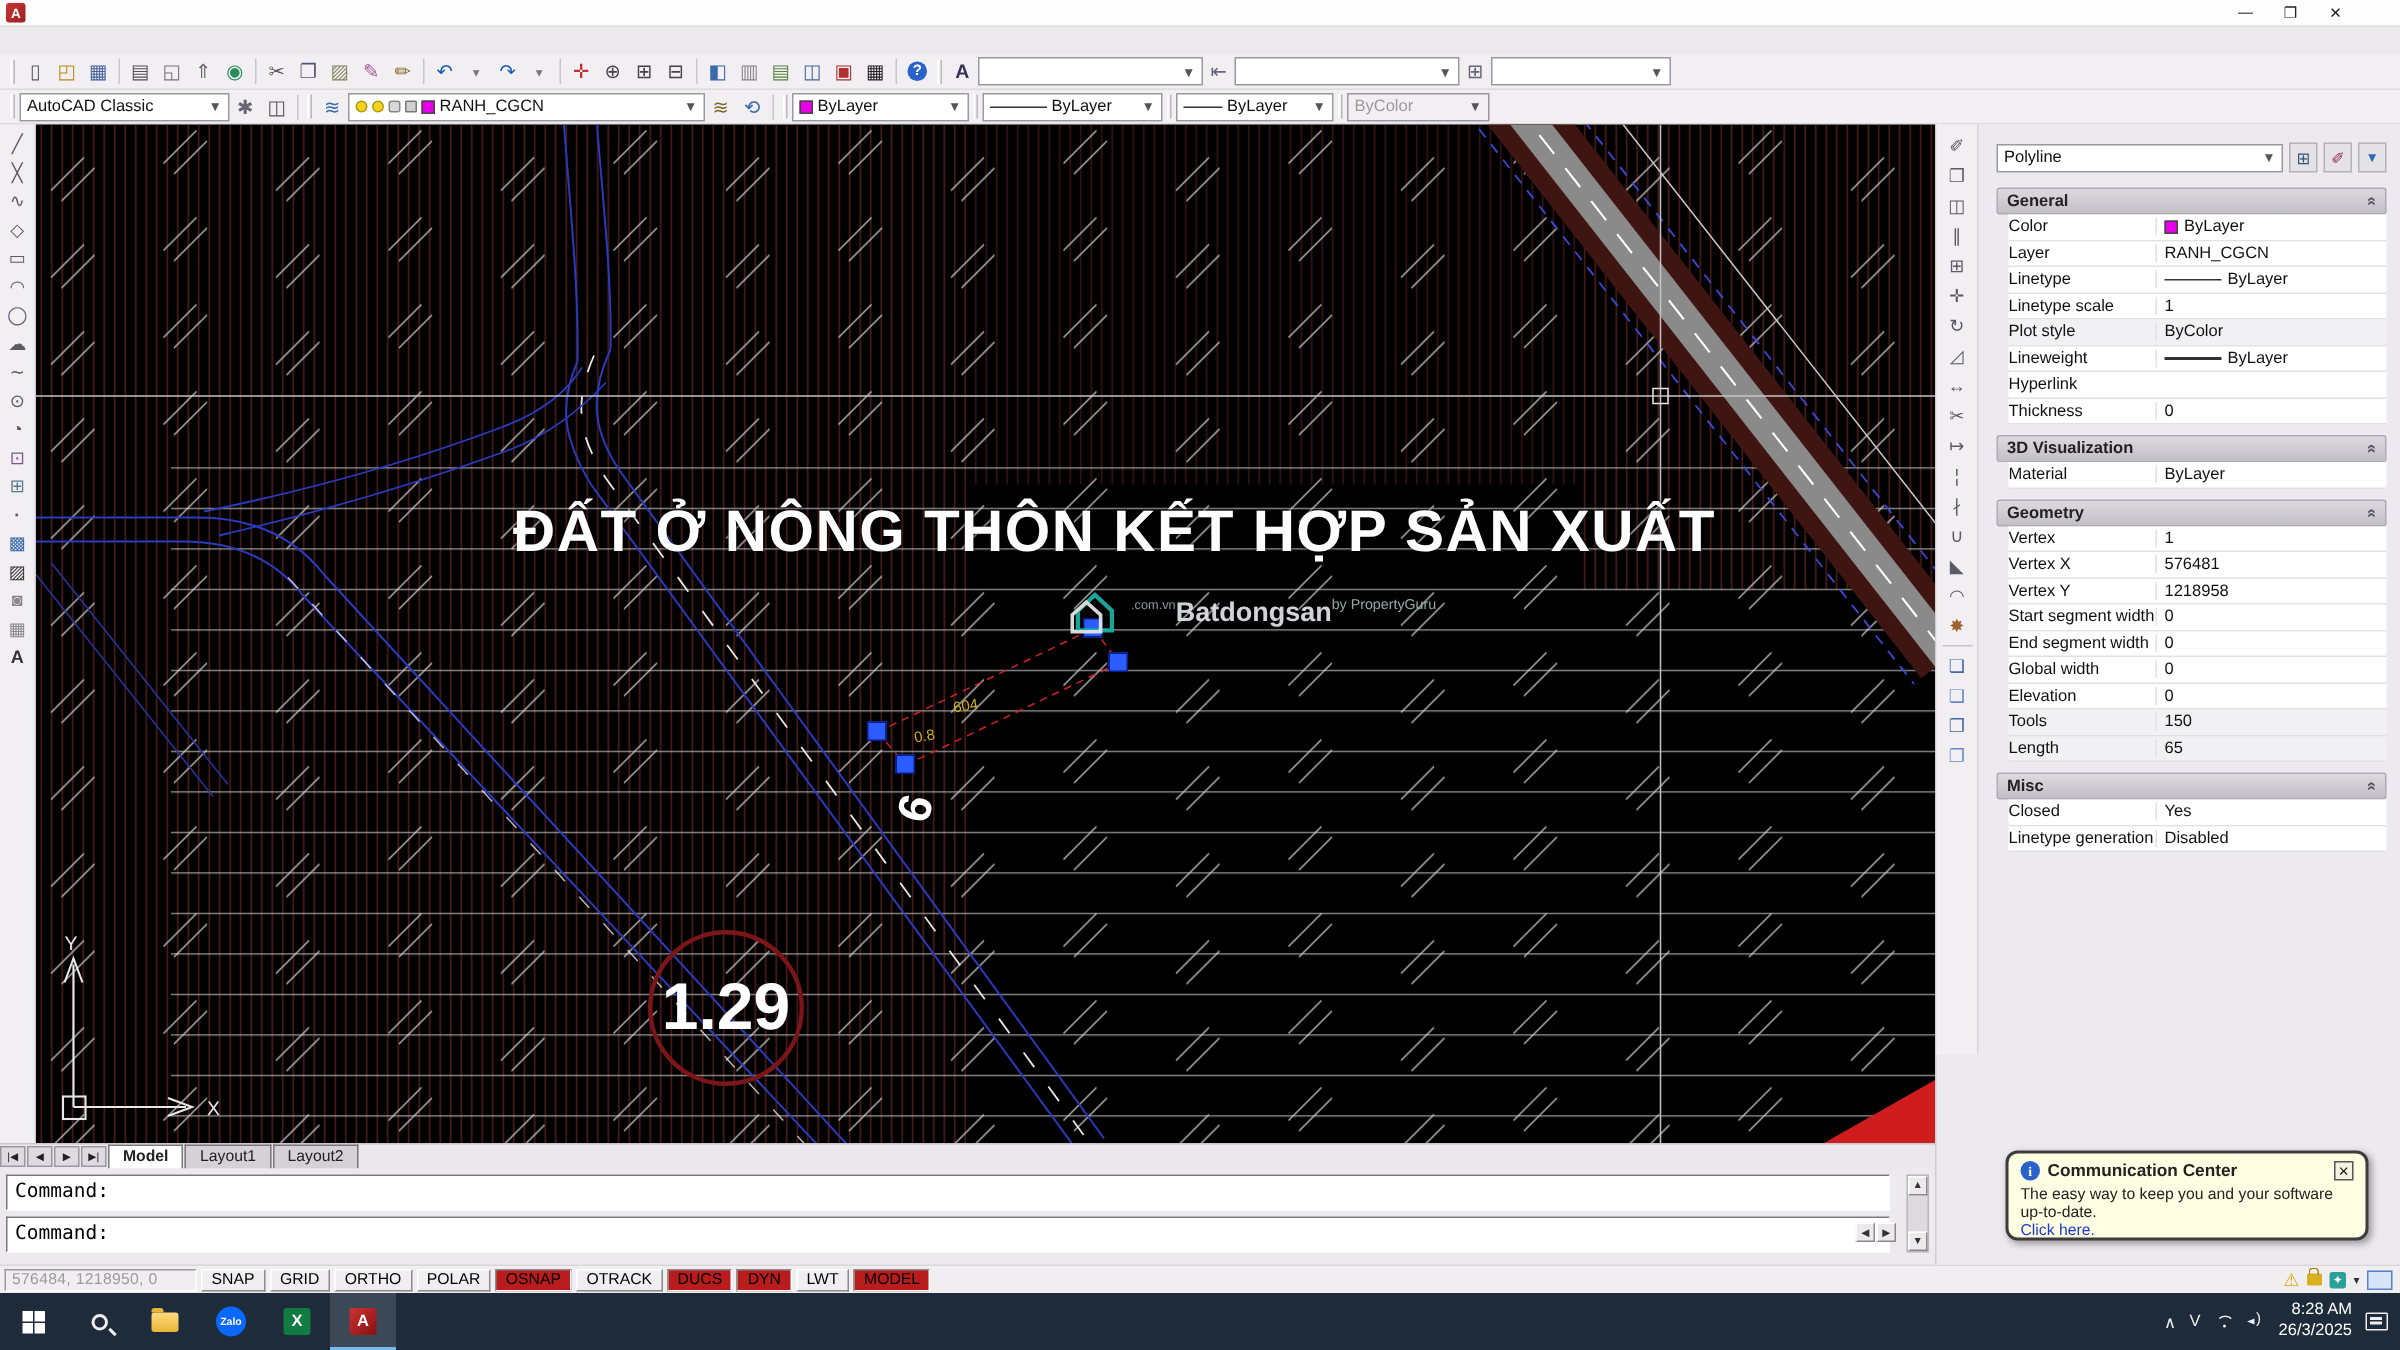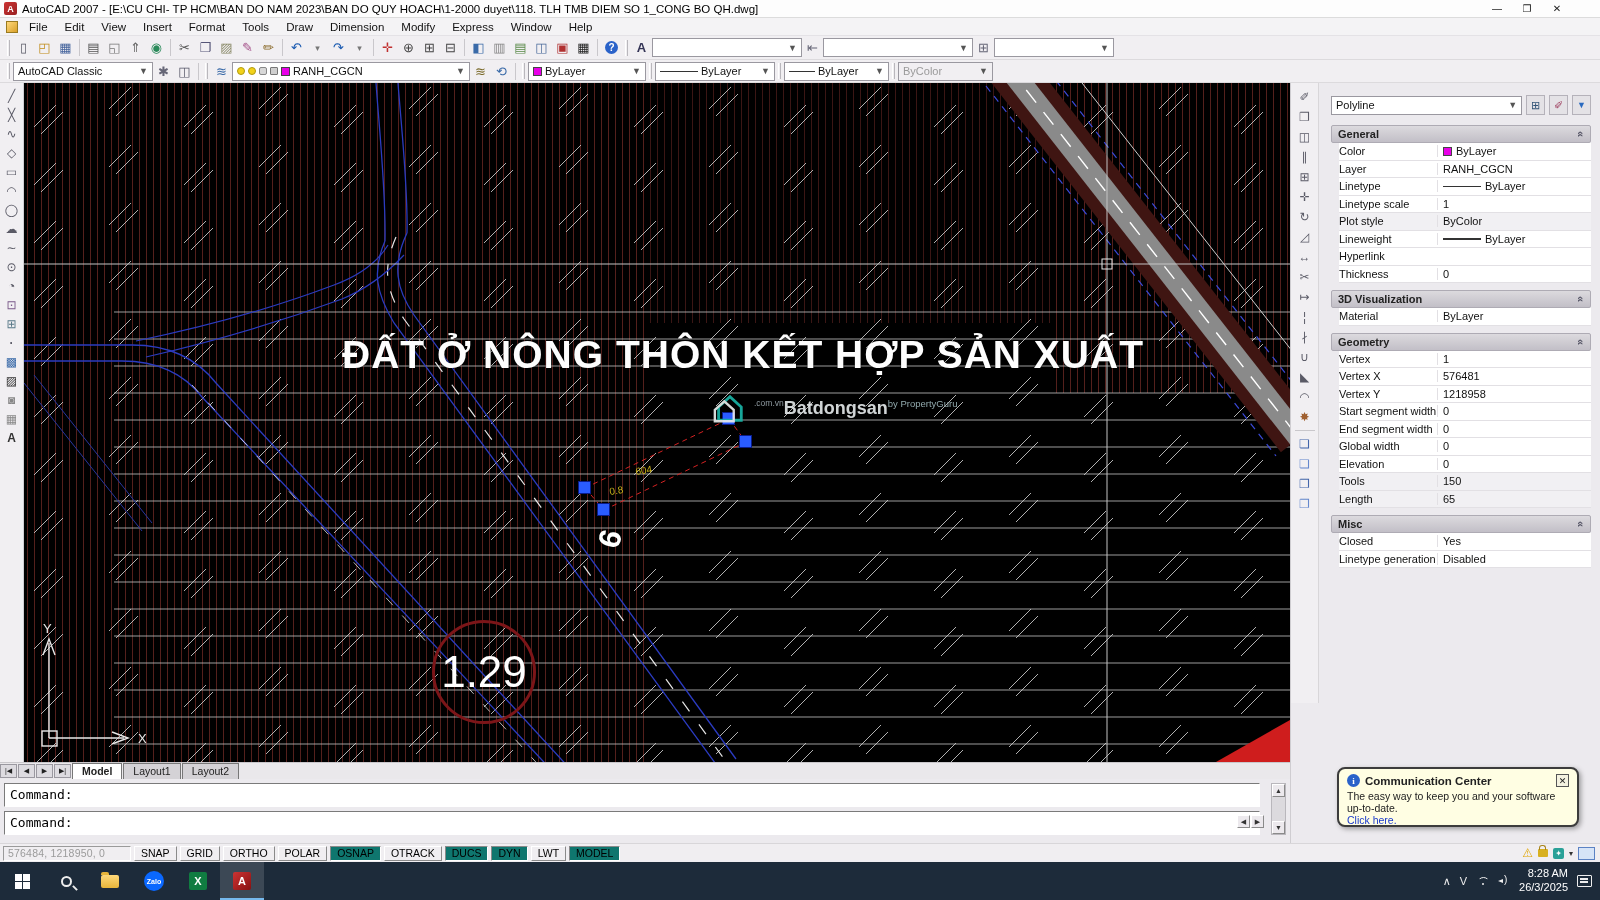--- a/index.html
+++ b/index.html
@@ -81,21 +81,21 @@
 .d-ell::before{content:"⊙"}.d-ellarc::before{content:"◔"}.d-ins::before{content:"⊡";color:#7a5a8a}
 .d-blk::before{content:"⊞";color:#5a7a8a}.d-pt::before{content:"·";font-weight:bold}
 .d-hatch::before{content:"▩";color:#3a6aa8}.d-grad::before{content:"▨";color:#333}
 .d-reg::before{content:"◙";color:#888}.d-tbl::before{content:"▦";color:#888}
 .d-mtext::before{content:"A";font-weight:bold;color:#333}
 
 
 .drawing{left:24px;top:83px;width:1266px;height:679px;background:#000;overflow:hidden}
 .drawing svg.map{position:absolute;left:0;top:0}
 .zone-label{position:absolute;left:318px;top:250px;color:#fdfdfd;font-size:39px;font-weight:bold;letter-spacing:1px;white-space:nowrap;text-shadow:0 0 2px #000}
-.parcel-circle{position:absolute;left:408px;top:537px;width:104px;height:104px;border:3px solid #7c1518;border-radius:50%;display:flex;align-items:center;justify-content:center;color:#fff;font-size:44px;font-weight:normal}
+.parcel-circle{position:absolute;left:408px;top:537px;width:104px;height:104px;border:3px solid #7c1518;border-radius:50%;display:flex;align-items:center;justify-content:center;color:#fff;font-size:44px;font-weight:bold}
 .road-num{position:absolute;left:578px;top:438px;color:#fff;font-size:31px;font-weight:bold;transform:rotate(-74deg)}
 .gripbox{position:absolute;width:13px;height:13px;background:#2a5cff;border:1px solid #0a1c8a}
 .watermark{position:absolute;left:688px;top:308px;display:flex;gap:8px;align-items:center;opacity:.92}
 .wm-text{display:flex;flex-direction:row;line-height:1.05}
 .wm-domain{font-size:8.5px;color:#9aa6ad;text-align:right}
 .wm-brand{font-size:18px;font-weight:bold;color:#e2e6e8}
 .wm-byline{font-size:9.5px;color:#9fb9bd}
 
 
 .tabs{left:0;top:762px;width:1290px;height:17px;background:#eae8eb;display:flex;align-items:flex-end;font-size:10.5px;gap:1px;border-top:1px solid #c9c7cb}
@@ -107,21 +107,21 @@
 .cmdwin{left:0;top:779px;width:1290px;height:64px;background:#eceaee}
 .cmdline{position:absolute;left:4px;width:1256px;height:24px;background:#fff;border:1px solid;border-color:#7a7a7a #fff #fff #7a7a7a;font-family:"DejaVu Sans Mono",monospace;font-size:13px;color:#000;padding:3px 5px}
 .vscroll{position:absolute;right:4px;top:4px;width:15px;height:52px;background:#dcdade;border:1px solid #b9b7bc;display:flex;flex-direction:column;justify-content:space-between;align-items:center}
 .scrbtn{width:13px;height:13px;background:#ece9ed;border:1px solid;border-color:#fff #8a8a8a #8a8a8a #fff;font-size:7px;display:flex;align-items:center;justify-content:center;color:#333}
 .hscroll{position:absolute;right:26px;top:36px;display:flex;gap:1px}
 
 
 .statusbar{left:0;top:843px;width:1600px;height:19px;background:#f0eef1;border-top:1px solid #d8d6d9;display:flex;align-items:center;font-size:10.5px;padding-left:3px;gap:3px}
 .coords{width:128px;height:15px;border:1px solid;border-color:#9a9a9a #fff #fff #9a9a9a;color:#9b9b9b;display:flex;align-items:center;padding-left:4px;letter-spacing:.2px;background:#f0eef1}
 .sbtn{height:15px;padding:0 6px;display:flex;align-items:center;border:1px solid;border-color:#fff #8a8a8a #8a8a8a #fff;background:#f0eef1;color:#000}
-.sbtn.pressed{border-color:#8a8a8a #fff #fff #8a8a8a;background:#0f766e}
+.sbtn.pressed{border-color:#8a8a8a #fff #fff #8a8a8a;background:#b91c1c}
 .tray{margin-left:auto;display:flex;align-items:center;gap:5px;padding-right:5px}
 .tri{color:#e0a400;font-size:12px}
 .lockico{width:10px;height:8px;background:#d8b020;border-radius:1px;position:relative}
 .lockico::before{content:"";position:absolute;left:1.5px;top:-4px;width:5px;height:4px;border:1.5px solid #a8841a;border-bottom:none;border-radius:3px 3px 0 0}
 .ccico{width:11px;height:11px;background:#2aa198;border-radius:2px;color:#fff;font-size:8px;display:flex;align-items:center;justify-content:center}
 .traydrop{font-size:8px;color:#333}
 .clean{width:17px;height:13px;border:1px solid #5b82c4;background:#d6e4f7}
 
 
 .rightcol{left:1290px;top:83px;width:310px;height:760px;background:#eceaee;border-left:1px solid #cfcdd1}
@@ -184,43 +184,27 @@
 .notif{width:15px;height:12px;border:1.5px solid #eee;border-radius:1px;position:relative}
 .notif::before{content:"";position:absolute;left:2px;top:2px;width:8px;height:1.5px;background:#eee;box-shadow:0 3px 0 #eee}
 </style>
 </head>
 <body>
 
 <div id="root">
 
   <div class="abs titlebar">
     <span class="app-ico">A</span>
-    <span>AutoCAD 2007 - [E:\CU CHI- TP HCM\BAN DO NAM 2023\BAN DO QUY HOACH\1-2000 duyet\118. TLH TMB DIEM SO 1_CONG BO QH.dwg]</span>
     <span class="win-controls">
       <span class="winbtn">—</span>
       <span class="winbtn">❐</span>
       <span class="winbtn">✕</span>
     </span>
   </div>
 
-  <div class="abs menubar">
-    <span class="file-ico"></span>
-    <span class="menu-item">File</span>
-    <span class="menu-item">Edit</span>
-    <span class="menu-item">View</span>
-    <span class="menu-item">Insert</span>
-    <span class="menu-item">Format</span>
-    <span class="menu-item">Tools</span>
-    <span class="menu-item">Draw</span>
-    <span class="menu-item">Dimension</span>
-    <span class="menu-item">Modify</span>
-    <span class="menu-item">Express</span>
-    <span class="menu-item">Window</span>
-    <span class="menu-item">Help</span>
-  </div>
 
   <div class="abs tbrow tb1">
     <span class="grip"></span>
     <span class="tbtn i-new"></span>
     <span class="tbtn i-open"></span>
     <span class="tbtn i-save"></span>
     <span class="sep"></span>
     <span class="tbtn i-plot"></span>
     <span class="tbtn i-preview"></span>
     <span class="tbtn i-publish"></span>

